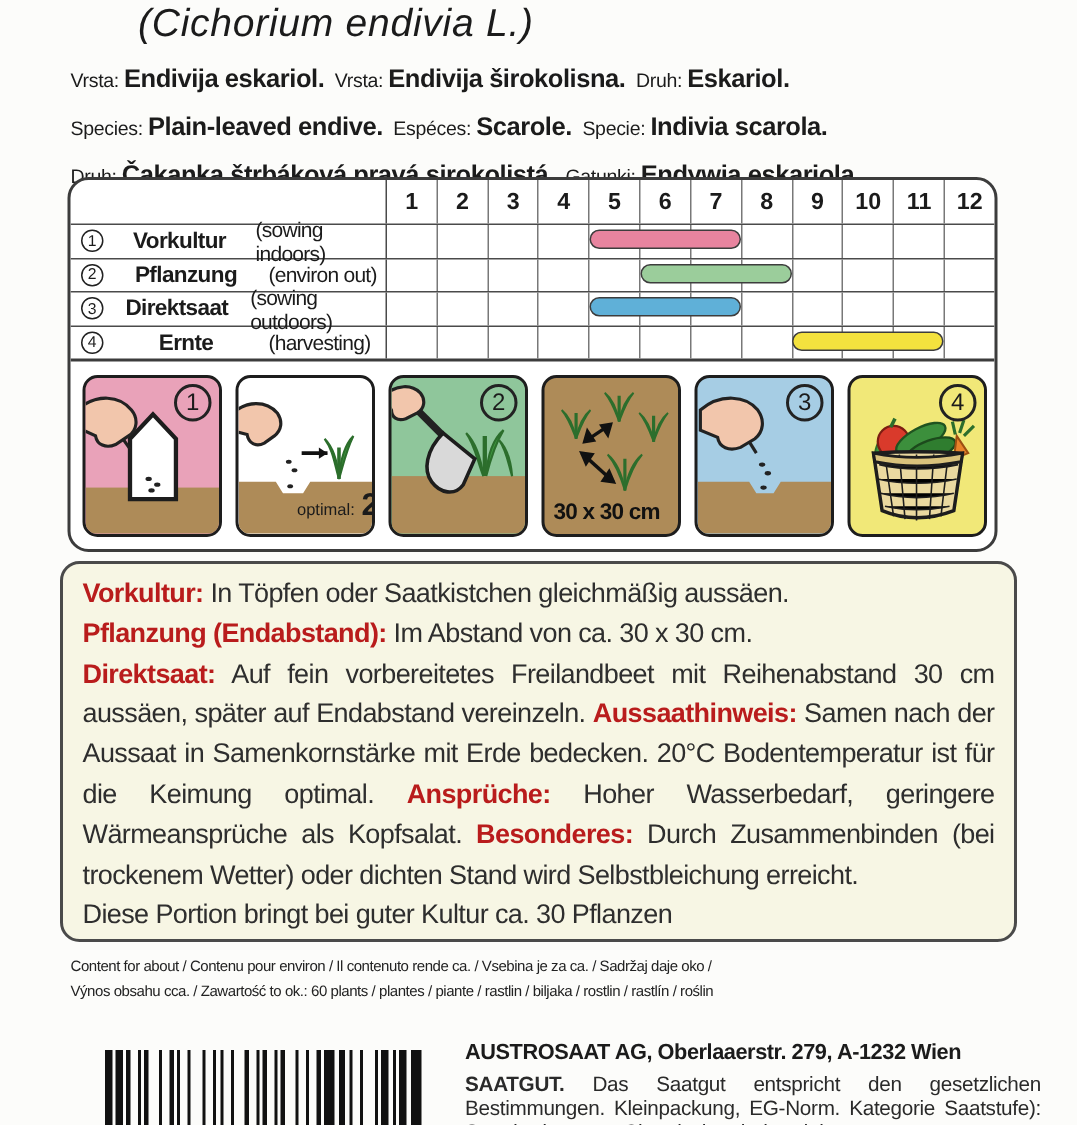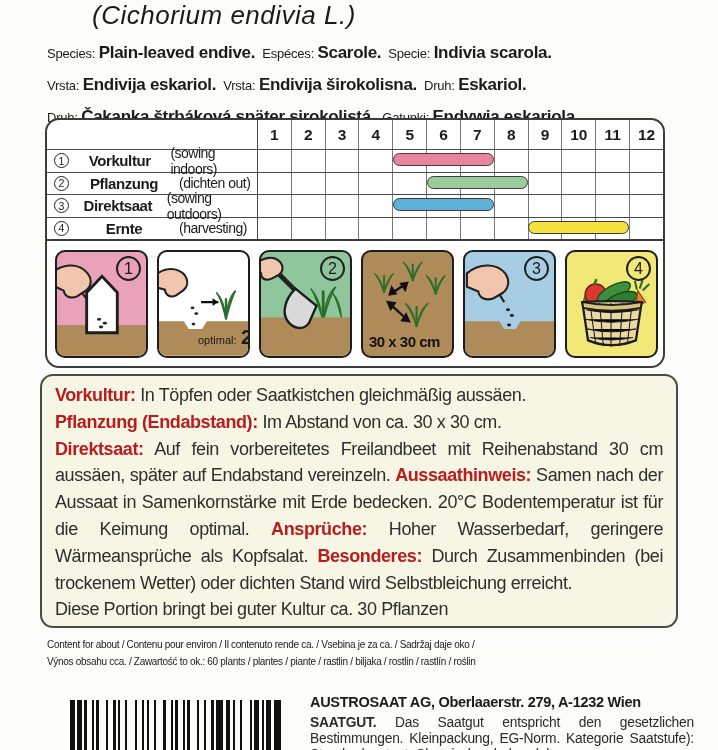--- a/index.html
+++ b/index.html
@@ -75,23 +75,23 @@
   .footer-text{position:absolute;left:310px;top:694px;width:384px;}
   .addr{font-size:14.5px;font-weight:bold;letter-spacing:-.3px;margin-bottom:5px;}
   .legal{font-size:13.8px;line-height:16.2px;letter-spacing:-.2px;text-align:justify;color:#2a2a2a;}
 </style>
 </head>
 <body>
 
 <div class="botanical">(Cichorium endivia L.)</div>
 
 <div class="species-block">
+  <div><span class="sp-label">Vrsta: </span><span class="sp-value">Endivija eskariol.</span><span class="sp-label">Vrsta: </span><span class="sp-value">Endivija širokolisna.</span><span class="sp-label">Druh: </span><span class="sp-value">Eskariol.</span></div>
   <div><span class="sp-label">Species: </span><span class="sp-value">Plain-leaved endive.</span><span class="sp-label">Espéces: </span><span class="sp-value">Scarole.</span><span class="sp-label">Specie: </span><span class="sp-value">Indivia scarola.</span></div>
-  <div><span class="sp-label">Vrsta: </span><span class="sp-value">Endivija eskariol.</span><span class="sp-label">Vrsta: </span><span class="sp-value">Endivija širokolisna.</span><span class="sp-label">Druh: </span><span class="sp-value">Eskariol.</span></div>
-  <div><span class="sp-label">Druh: </span><span class="sp-value">Čakanka štrbáková später sirokolistá.</span><span class="sp-label">Gatunki: </span><span class="sp-value">Endywia eskariola.</span></div>
+  <div><span class="sp-label">Druh: </span><span class="sp-value">Čakanka štrbáková pravá sirokolistá.</span><span class="sp-label">Gatunki: </span><span class="sp-value">Endywia eskariola.</span></div>
 </div>
 
 <div class="calbox">
 
   <div class="cal-row cal-head">
     <div class="cal-label"></div>
     <div class="cal-cells">
         <div class="cal-m">1</div>
         <div class="cal-m">2</div>
         <div class="cal-m">3</div>
@@ -127,21 +127,21 @@
         <div class="cal-c"></div>
         <div class="cal-c"></div>
         <div class="cal-bar" style="left: 33.3333%; width: 25%; background: rgb(232, 132, 159);"></div>
       </div>
   </div>
 
   <div class="cal-row">
     <div class="cal-label">
       <span class="circnum">2</span>
       <span class="cal-de">Pflanzung</span>
-      <span class="cal-en">(dichten out)</span>
+      <span class="cal-en">(environ out)</span>
     </div>
     <div class="cal-cells">
         <div class="cal-c"></div>
         <div class="cal-c"></div>
         <div class="cal-c"></div>
         <div class="cal-c"></div>
         <div class="cal-c"></div>
         <div class="cal-c"></div>
         <div class="cal-c"></div>
         <div class="cal-c"></div>

